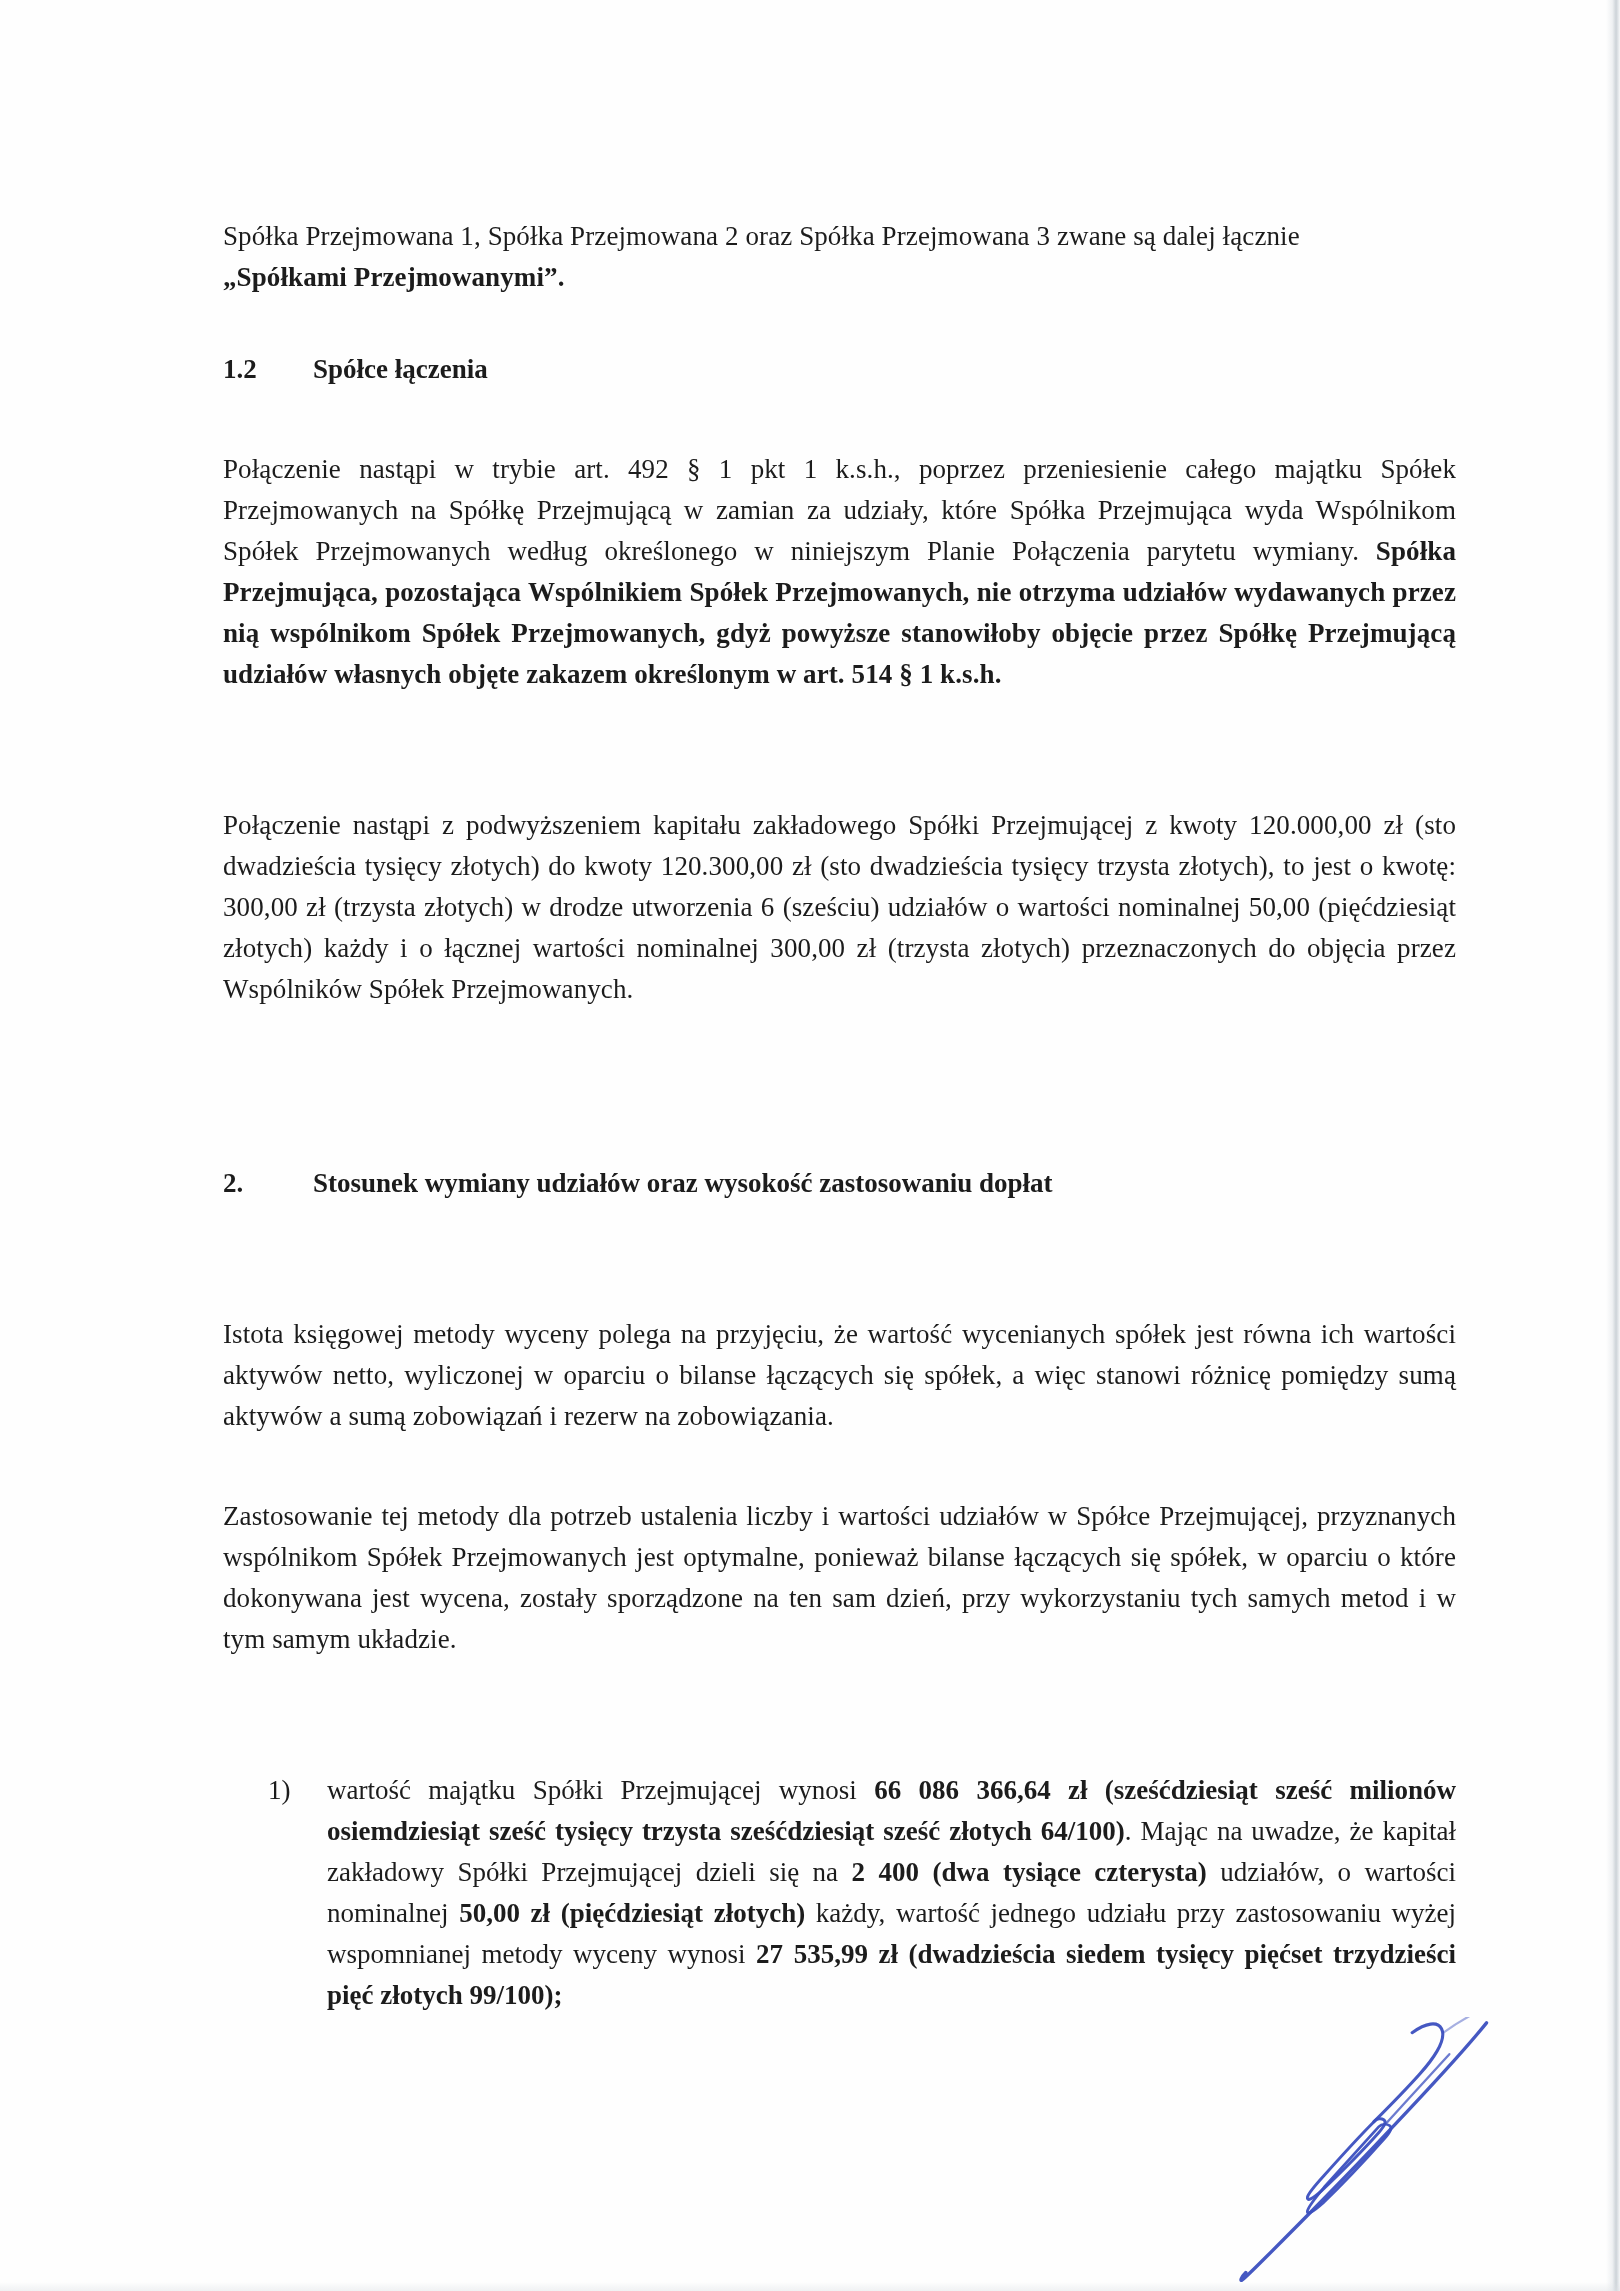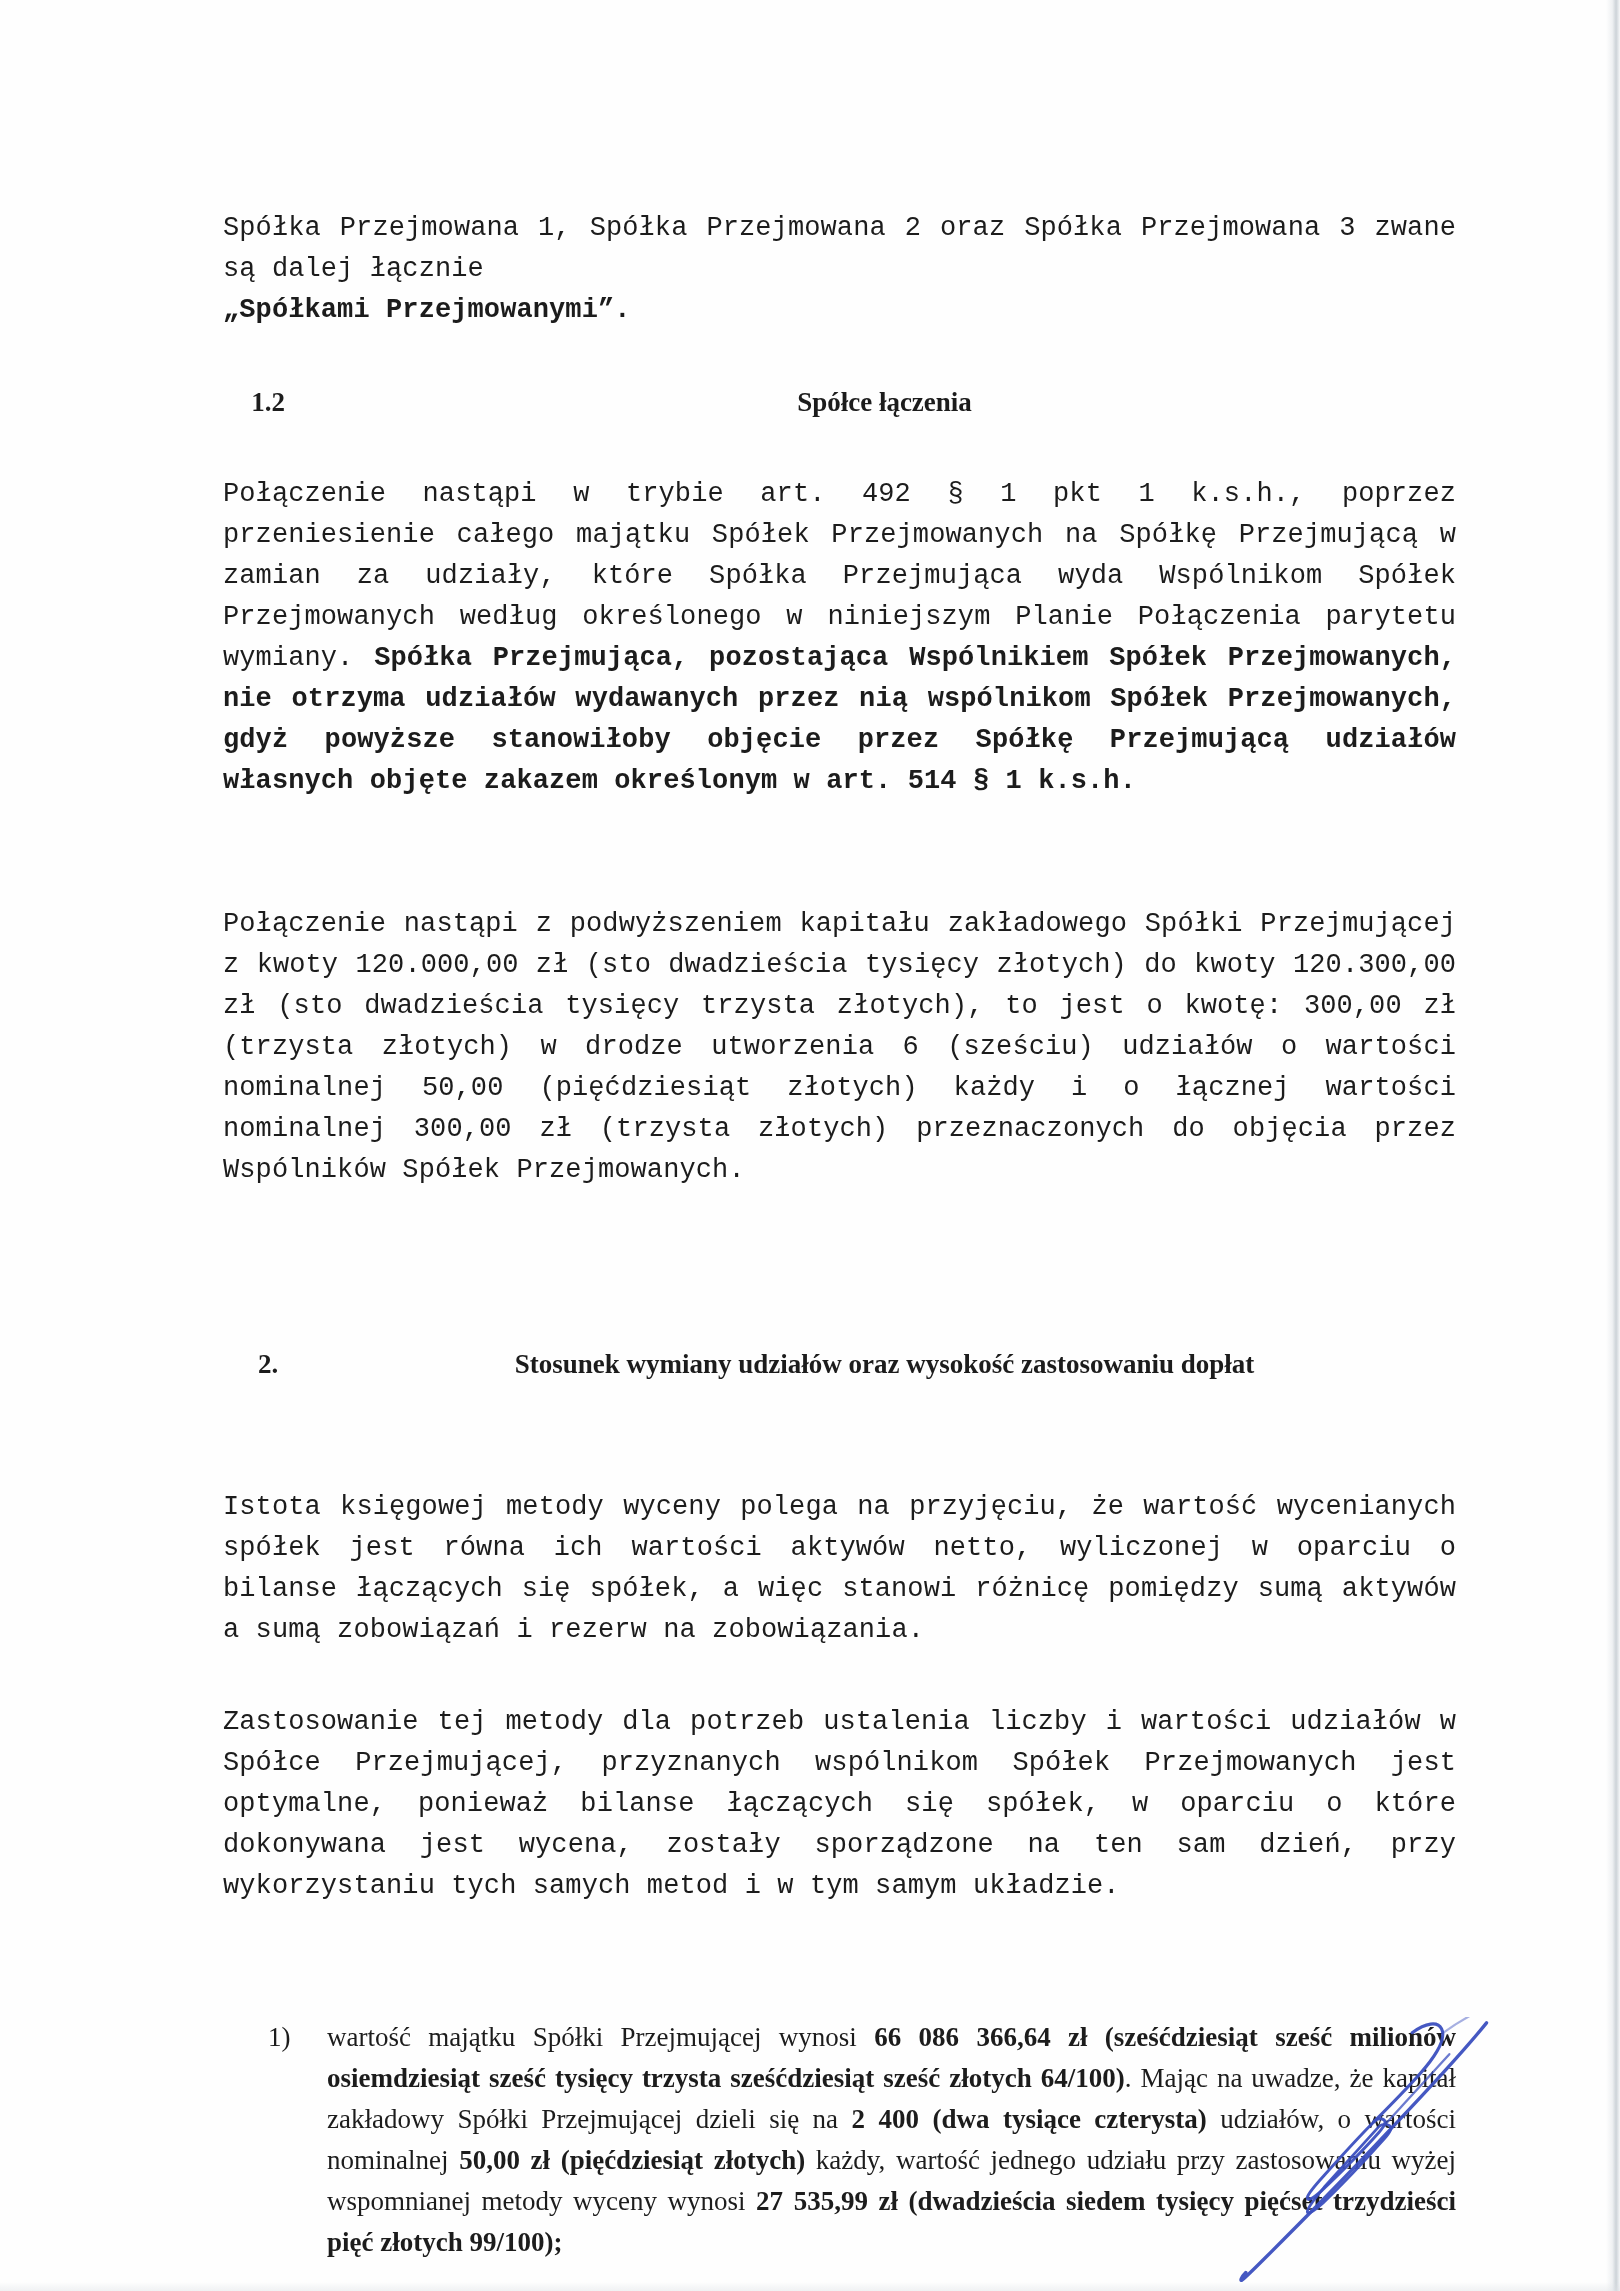--- a/index.html
+++ b/index.html
@@ -25,40 +25,38 @@
     background:linear-gradient(to bottom,rgba(255,255,255,0),rgba(222,226,230,.5));
   }
 
   .content{
     position:absolute;
     left:223px;top:208px;
     width:1233px;
   }
 
   p.body{
-    margin:0 0 0 0;
+    margin:8px 0 0 0;
     font-size:27px;
     line-height:41px;
     text-align:justify;
     text-justify:inter-word;
     letter-spacing:0.1px;
-    font-family:Liberation Mono, monospace;
   }
   .gap-lg{height:51px;}
   .gap-xl{height:59px;}
 
   b,strong,.b{font-weight:bold;}
 
   h2.heading{
     margin:0;
     font-size:27px;
     line-height:41px;
     font-weight:bold;
     display:flex;
-    text-align:center;
   }
   h2.heading .hnum{width:90px;flex:0 0 90px;}
   h2.heading .htext{flex:1 1 auto;}
 
   ol.numlist{
     list-style:none;
     margin:0;padding:0;
   }
   ol.numlist > li{
     display:flex;

